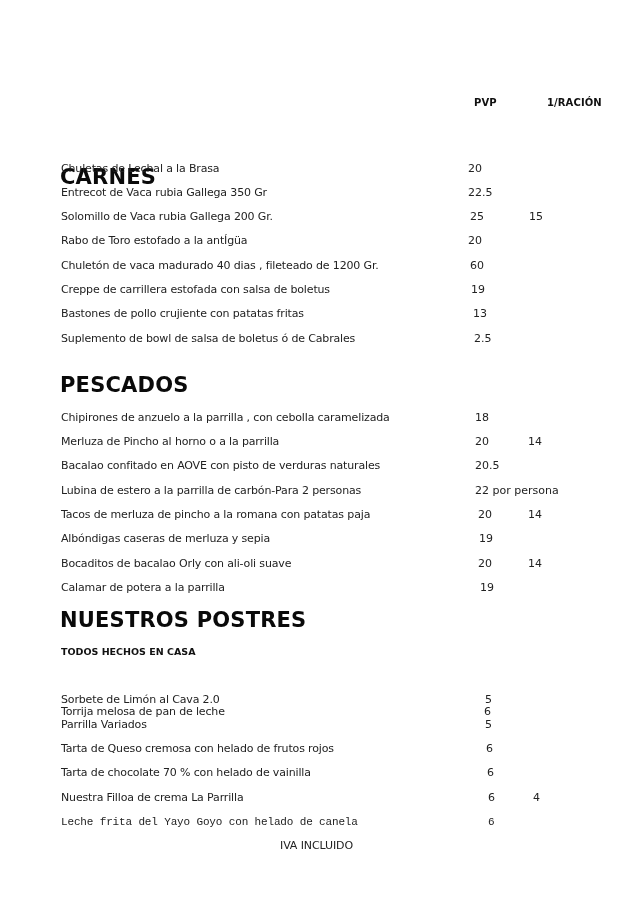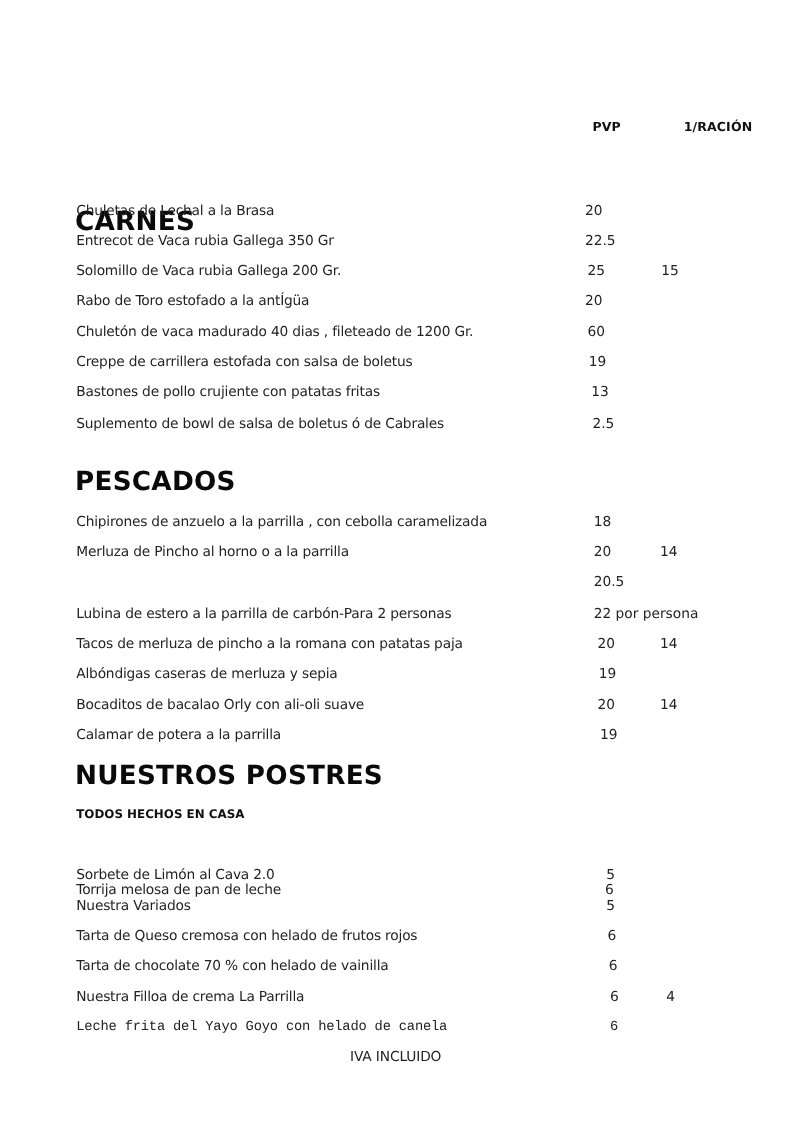--- a/index.html
+++ b/index.html
@@ -138,20 +138,21 @@
     <span class="name">Chipirones de anzuelo a la parrilla , con cebolla caramelizada</span>
     <span class="price" style="left:475px;">18</span>
     <span class="ration" style="left:528px;"></span>
   </div>
   <div class="item" style="top:434px;">
     <span class="name">Merluza de Pincho al horno o a la parrilla</span>
     <span class="price" style="left:475px;">20</span>
     <span class="ration" style="left:528px;">14</span>
   </div>
   <div class="item" style="top:458px;">
+    <span class="name">Bacalao confitado en AOVE con pisto de verduras naturales</span>
     <span class="price" style="left:475px;">20.5</span>
     <span class="ration" style="left:528px;"></span>
   </div>
   <div class="item" style="top:483px;">
     <span class="name">Lubina de estero a la parrilla de carbón-Para 2 personas</span>
     <span class="price" style="left:475px;">22 por persona</span>
     <span class="ration" style="left:528px;"></span>
   </div>
   <div class="item" style="top:507px;">
     <span class="name">Tacos de merluza de pincho a la romana con patatas paja</span>
@@ -181,21 +182,21 @@
     <span class="name">Torrija melosa de pan de leche</span>
     <span class="price" style="left:484px;">6</span>
     <span class="ration" style="left:533px;"></span>
   </div>
   <div class="item" style="top:692px;">
     <span class="name">Sorbete de Limón al Cava 2.0</span>
     <span class="price" style="left:485px;">5</span>
     <span class="ration" style="left:533px;"></span>
   </div>
   <div class="item" style="top:717px;">
-    <span class="name">Nuestra Variados</span>
+    <span class="name">Parrilla Variados</span>
     <span class="price" style="left:485px;">5</span>
     <span class="ration" style="left:533px;"></span>
   </div>
   <div class="item" style="top:741px;">
     <span class="name">Tarta de Queso  cremosa con helado de frutos rojos</span>
     <span class="price" style="left:486px;">6</span>
     <span class="ration" style="left:533px;"></span>
   </div>
   <div class="item" style="top:765px;">
     <span class="name">Tarta de chocolate 70 % con helado de vainilla</span>

